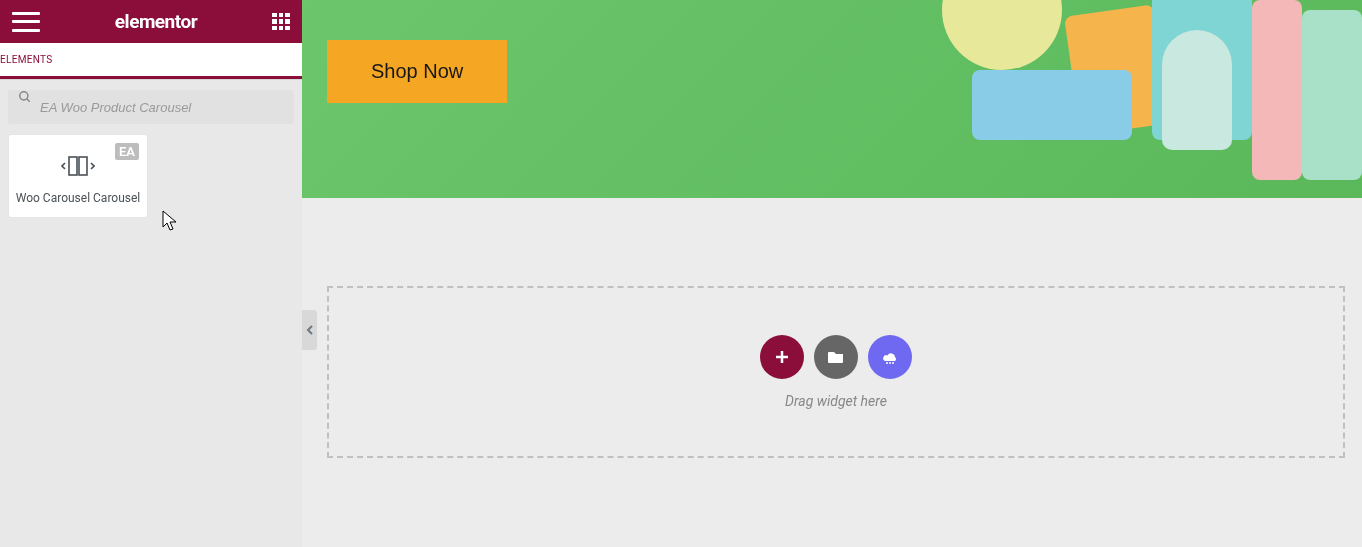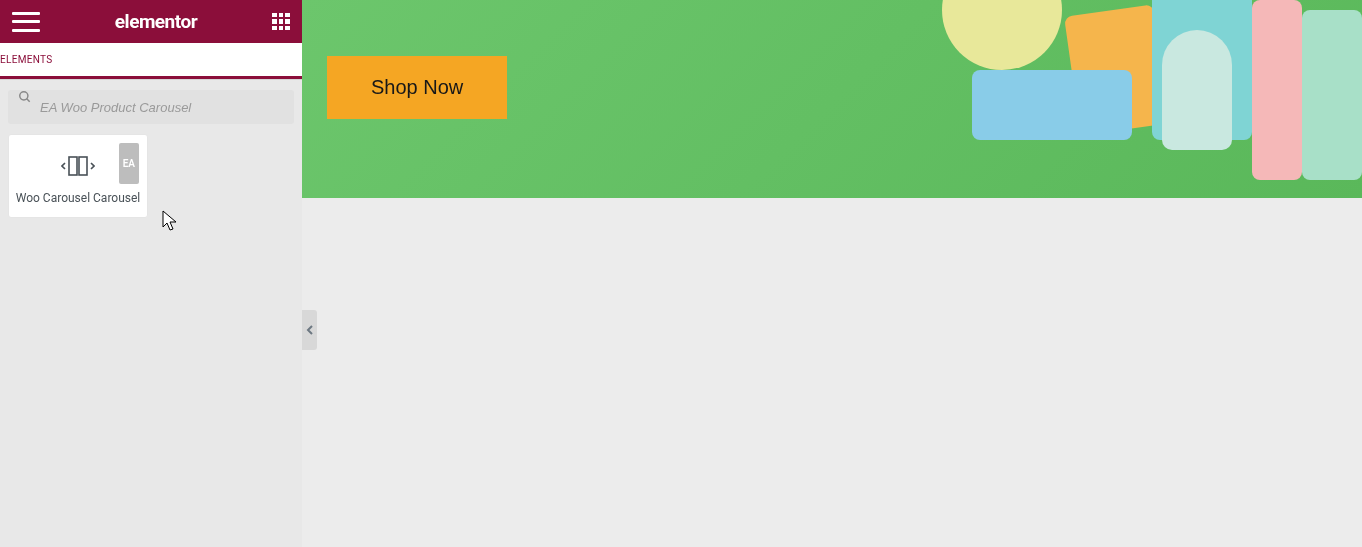--- a/index.html
+++ b/index.html
@@ -18,27 +18,27 @@
     .tab.active { color: #8b0e3a; border-bottom: 3px solid #8b0e3a; }
     
     .search-wrap { padding: 10px 8px; }
     .search-box { background: #e1e1e1; border-radius: 3px; height: 34px; display: flex; padding: 0 10px; }
     .search-icon { width: 14px; height: 14px; margin-right: 8px; }
     .search-input { border: none; background: transparent; flex: 1; outline: none; font-size: 13px; font-style: italic; color: #7a7a7a; }
     .search-input::placeholder { color: #9a9a9a; font-style: italic; }
     
     .widgets-area { padding: 0 8px; }
     .widget-card { width: 140px; background: #fff; border: 1px solid #e5e5e5; border-radius: 3px; padding: 14px 6px 12px; text-align: center; position: relative; cursor: grab; }
-    .widget-badge { position: absolute; top: 8px; right: 8px; background: #bdbdbd; color: #fff; font-size: 10px; padding: 15px 4px; border-radius: 2px; font-weight: 600; }
+    .widget-badge { position: absolute; top: 8px; right: 8px; background: #bdbdbd; color: #fff; font-size: 13px; padding: 1px 4px; border-radius: 2px; font-weight: 600; }
     .widget-icon { color: #495157; margin: 6px 0 14px; display: flex; align-items: center; justify-content: center; }
     .widget-label { font-size: 12px; color: #495157; }
     
     .main-area { position: absolute; left: 302px; top: 0; width: 1060px; height: 547px; background: #ececec; }
     .hero { height: 198px; background: linear-gradient(135deg, #6cc66c 0%, #5ab85a 100%); position: relative; overflow: hidden; }
-    .shop-btn { position: absolute; left: 25px; top: 40px; background: #f5a623; color: #181818; border: none; padding: 20px 44px; font-size: 20px; cursor: pointer; margin-top: 16px; }
+    .shop-btn { position: absolute; left: 25px; top: 40px; background: #f5a623; color: #181818; border: none; padding: 20px 44px; font-size: 20px; cursor: pointer; }
     
     .hero-shapes { position: absolute; right: 0; top: 0; width: 430px; height: 198px; }
     .shape { position: absolute; border-radius: 8px; }
     .shape-yellow-circle { width: 120px; height: 120px; background: #e8e89a; border-radius: 50%; top: -50px; right: 300px; }
     .shape-orange { width: 90px; height: 120px; background: #f5b54c; top: 10px; right: 200px; transform: rotate(-8deg); }
     .shape-blue { width: 160px; height: 70px; background: #89cce8; top: 70px; right: 230px; }
     .shape-teal { width: 100px; height: 160px; background: #7fd4d4; top: -20px; right: 110px; }
     .shape-cyl { width: 70px; height: 120px; background: #c9e8e0; border-radius: 35px 35px 10px 10px; top: 30px; right: 130px; }
     .shape-pink { width: 50px; height: 180px; background: #f5b8b8; top: 0; right: 60px; }
     .shape-mint { width: 60px; height: 170px; background: #a8e0c8; top: 10px; right: 0; }
@@ -120,17 +120,41 @@
       <div class="shape shape-mint"></div>
     </div>
   </div>
 
   <div class="collapse-handle">
     <svg width="8" height="12" viewBox="0 0 8 12" fill="none" stroke="currentColor" stroke-width="2">
         <polyline points="6,2 2,6 6,10"></polyline>
       </svg>
   </div>
 
+  <div class="dropzone">
+    <div class="dz-buttons">
+      <div class="dz-btn dz-add">
+        <svg width="18" height="18" viewBox="0 0 18 18" stroke="#fff" stroke-width="2.5">
+            <line x1="9" y1="3" x2="9" y2="15"></line>
+            <line x1="3" y1="9" x2="15" y2="9"></line>
+          </svg>
+      </div>
+      <div class="dz-btn dz-folder">
+        <svg width="18" height="18" viewBox="0 0 18 18" fill="#fff">
+            <path d="M2 4h5l2 2h7v8a1 1 0 0 1-1 1H2a1 1 0 0 1-1-1V5a1 1 0 0 1 1-1z"></path>
+          </svg>
+      </div>
+      <div class="dz-btn dz-cloud">
+        <svg width="20" height="20" viewBox="0 0 20 20" fill="#fff">
+            <path d="M15 10a4 4 0 0 0-7.5-1.5A3 3 0 0 0 5 14h10a2.5 2.5 0 0 0 0-4z"></path>
+            <circle cx="7" cy="16" r="1"></circle>
+            <circle cx="10" cy="16" r="1"></circle>
+            <circle cx="13" cy="16" r="1"></circle>
+          </svg>
+      </div>
+    </div>
+    <div class="dz-text">Drag widget here</div>
+  </div>
 </div>
 
 <svg class="cursor" width="18" height="22" viewBox="0 0 18 22">
     <path d="M1 1l0 16 4-4 3 7 3-1-3-7 6 0z" fill="#fff" stroke="#000" stroke-width="1"></path>
   </svg>
 
 </body></html>

